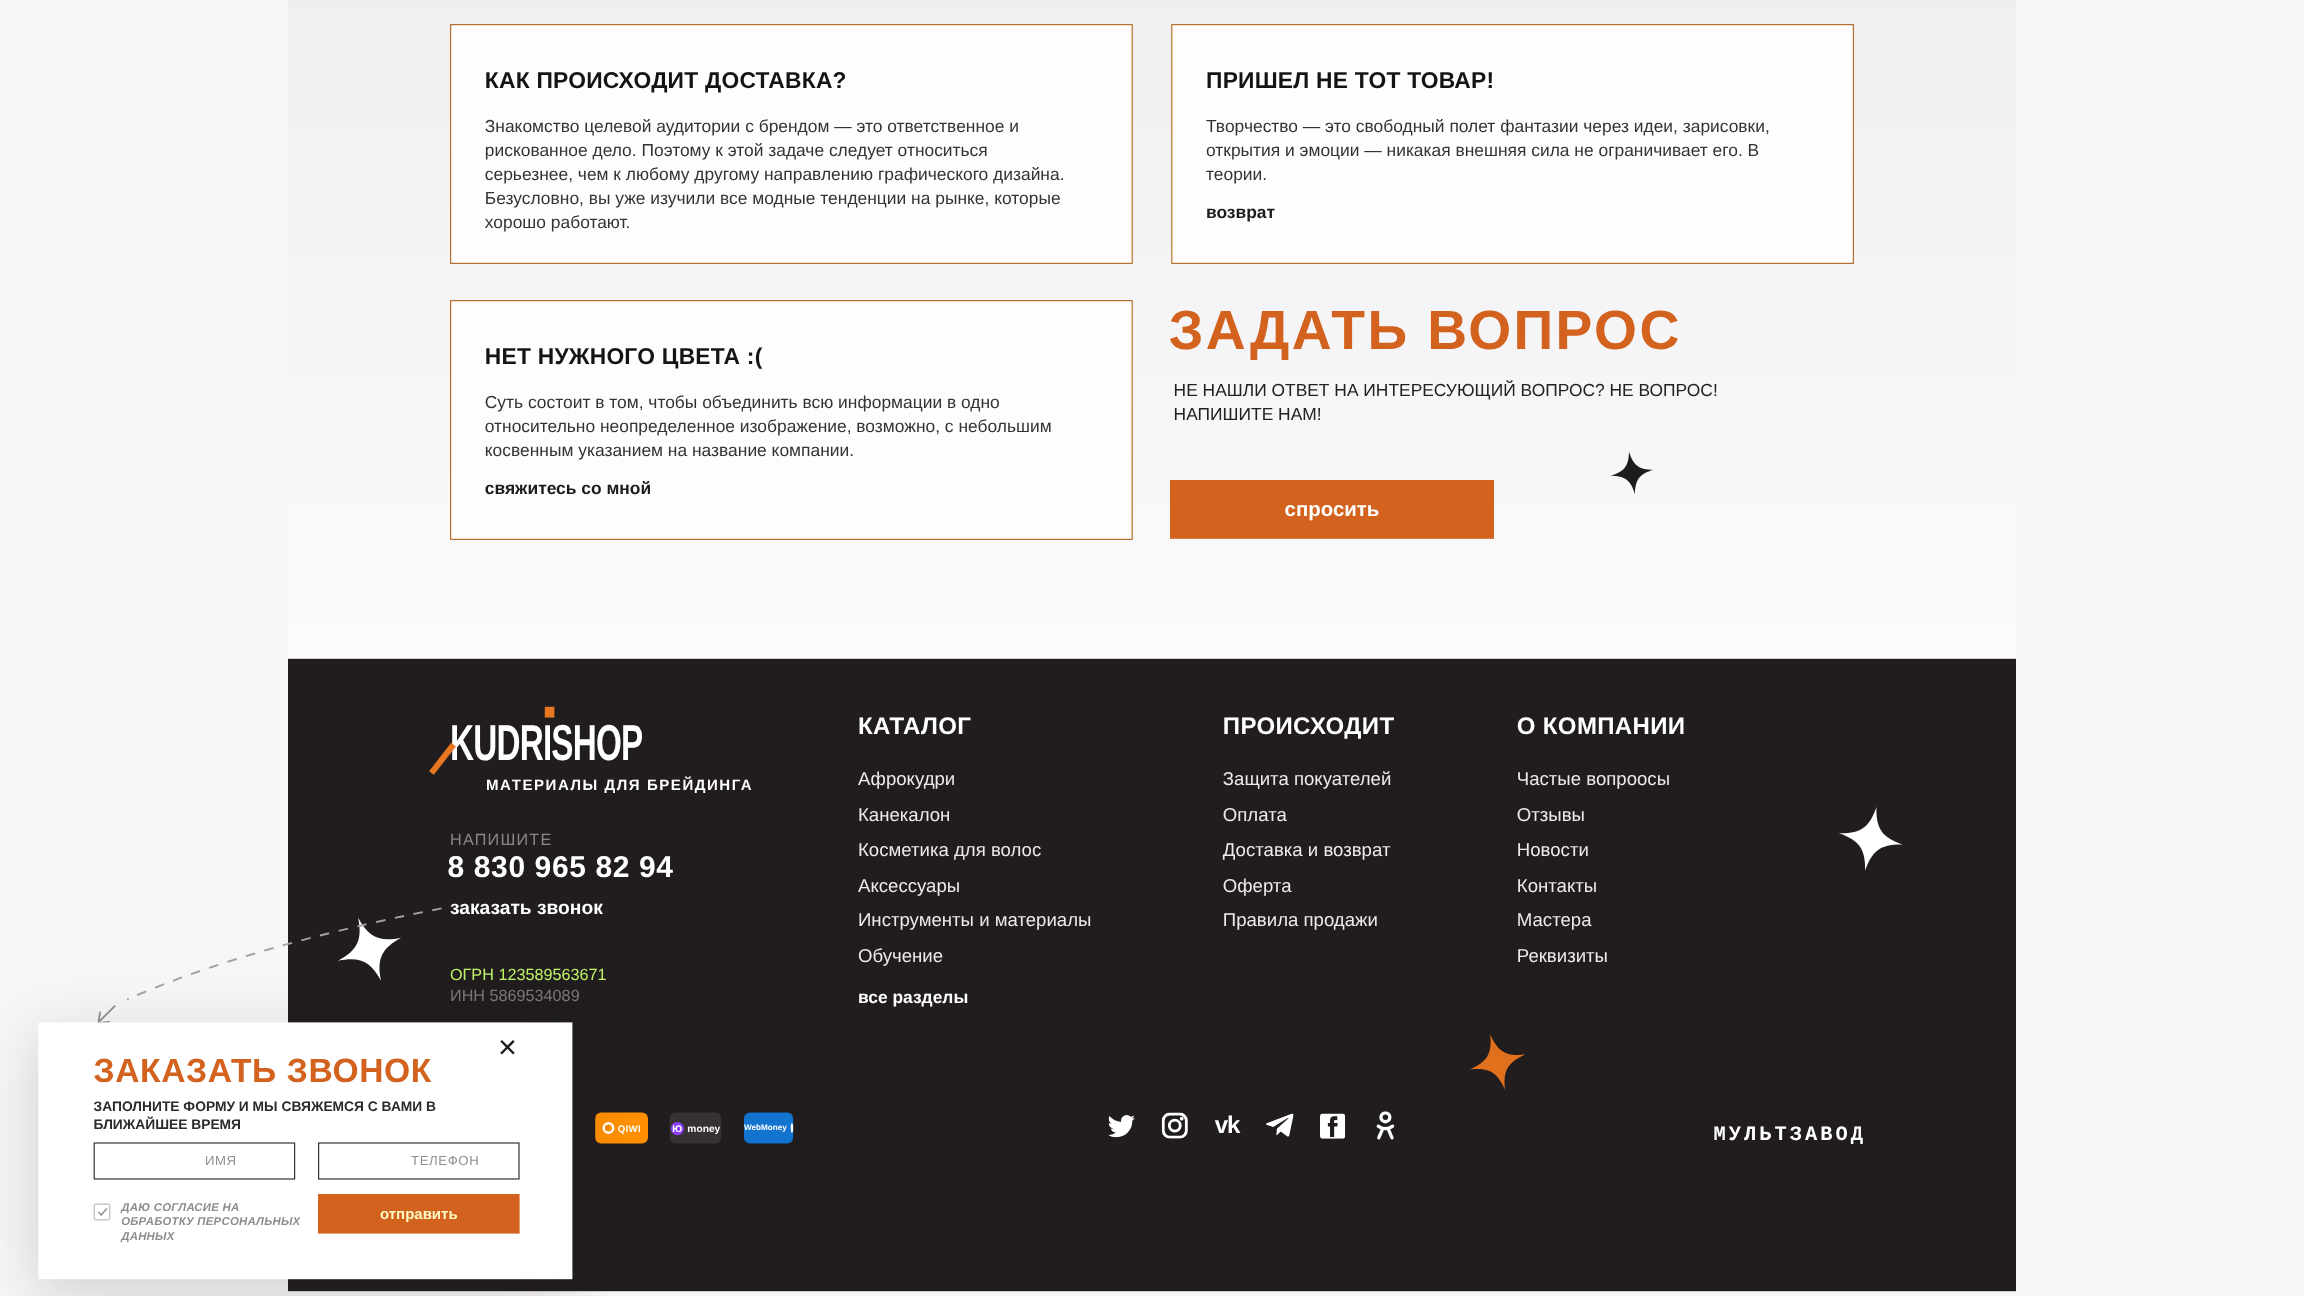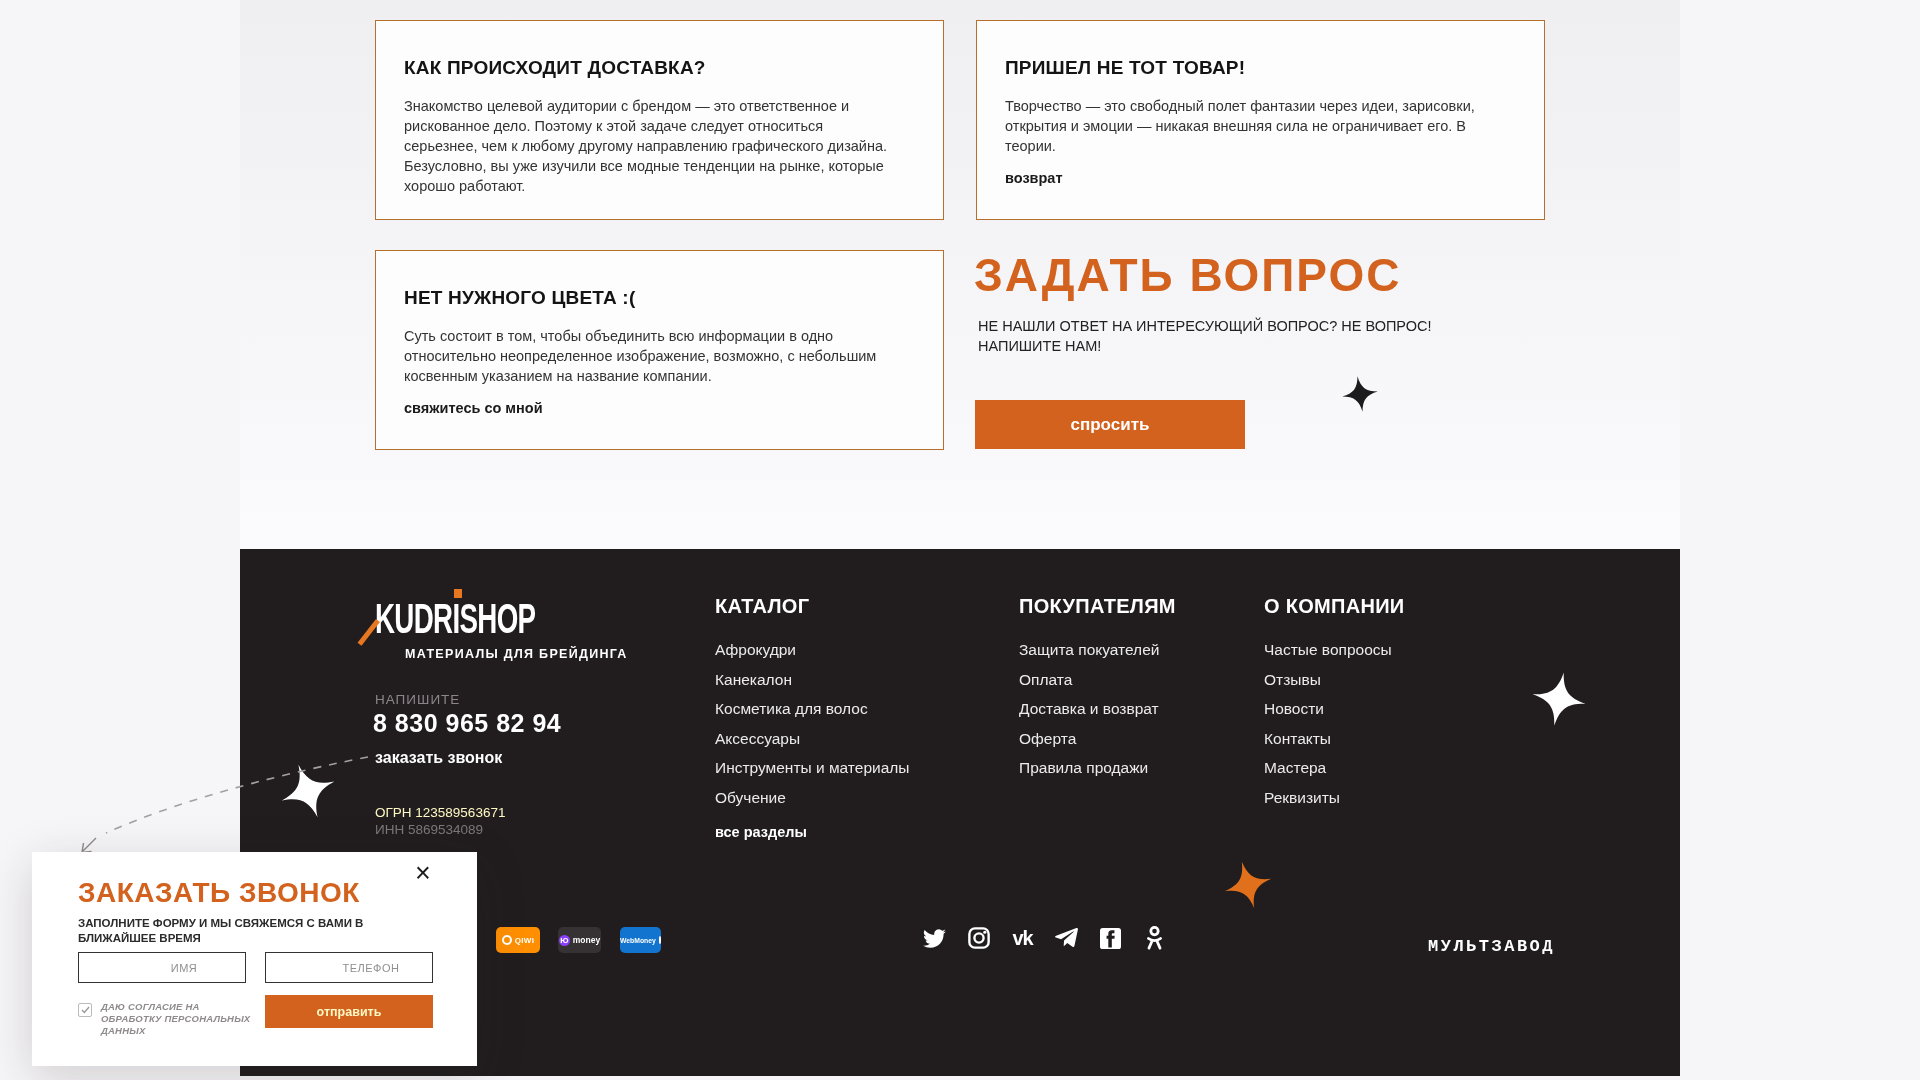--- a/index.html
+++ b/index.html
@@ -42,21 +42,21 @@
   .logo-kleg { position:absolute; left:1px; top:24px; width:5px; height:30px; background:#e87722;
     transform:rotate(38deg); transform-origin:top left; }
   .logo-tagline { position:absolute; left:30px; top:52px; font-size:12.5px; font-weight:700;
     letter-spacing:1.3px; color:#fff; white-space:nowrap; }
   .support-label { position:absolute; left:135px; top:143px; font-size:13.5px; letter-spacing:1px;
     color:#8b8589; }
   .phone { position:absolute; left:133px; top:160px; font-size:25px; font-weight:600;
     letter-spacing:.5px; color:#fff; cursor:pointer; }
   .order-call { position:absolute; left:135px; top:200px; font-size:16px; font-weight:700;
     color:#fff; cursor:pointer; }
-  .ogrn { position:absolute; left:135px; top:256px; font-size:13.5px; color:#fef9c3; }
+  .ogrn { position:absolute; left:135px; top:256px; font-size:13.5px; color:#bef264; }
   .inn  { position:absolute; left:135px; top:273px; font-size:13.5px; color:#7c7778; }
 
   .fcol { position:absolute; top:46px; }
   #fcol-catalog { left:475px; }  #fcol-buyers { left:779px; }  #fcol-company { left:1024px; }
   .fcol h4 { font-size:20px; font-weight:700; color:#fff; letter-spacing:.3px; }
   .fcol ul { list-style:none; margin-top:23px; }
   .fcol li { font-size:15.5px; color:#eceaea; height:29.5px; cursor:pointer; }
   .fcol .all-link { display:inline-block; margin-top:6px; font-size:14.5px; font-weight:700;
     color:#fff; cursor:pointer; }
 
@@ -163,21 +163,21 @@
         <li>Канекалон</li>
         <li>Косметика для волос</li>
         <li>Аксессуары</li>
         <li>Инструменты и материалы</li>
         <li>Обучение</li>
       </ul>
       <a class="all-link">все разделы</a>
     </nav>
 
     <nav class="fcol" id="fcol-buyers">
-      <h4>ПОКУПАТЕЛЯМ</h4>
+      <h4>ПРОИСХОДИТ</h4>
       <ul>
         <li>Защита покуателей</li>
         <li>Оплата</li>
         <li>Доставка и возврат</li>
         <li>Оферта</li>
         <li>Правила продажи</li>
       </ul>
     </nav>
 
     <nav class="fcol" id="fcol-company">

